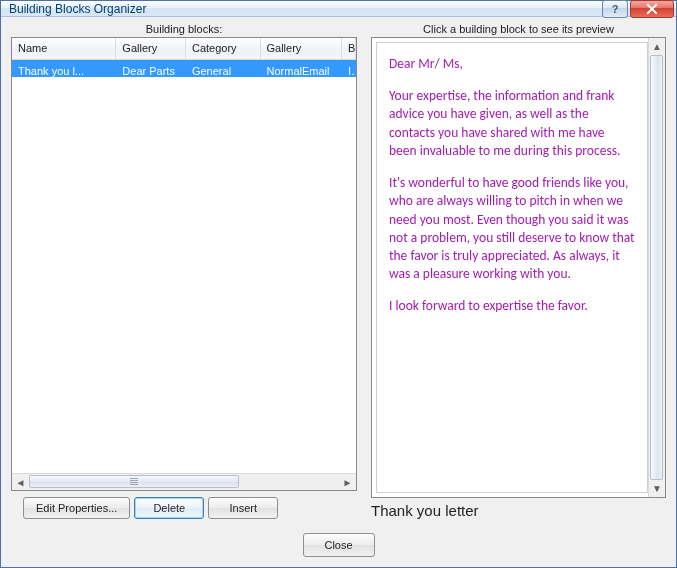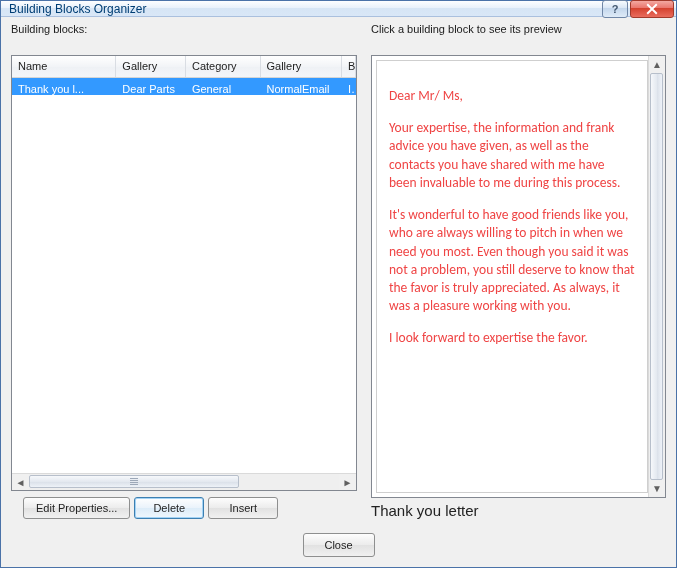--- a/index.html
+++ b/index.html
@@ -73,21 +73,22 @@
   }
   .left-pane, .right-pane {
     display: flex;
     flex-direction: column;
   }
   .left-pane { width: 346px; }
   .right-pane { flex: 1; }
   .pane-label {
     font-size: 11px;
     color: #1a1a1a;
-    margin-bottom: 20px;
+    margin-bottom: 2px;
+    text-align: center;
   }
   
   .listbox {
     flex: 1;
     background: #fff;
     border: 1px solid #828790;
     display: flex;
     flex-direction: column;
     overflow: hidden;
   }
@@ -182,25 +183,25 @@
     flex:1;
     display:flex;
     border:1px solid #828790;
     background:#fff;
     overflow:hidden;
   }
   .preview-inner {
     flex:1;
     border:1px solid #cfcfcf;
     margin:4px 0 4px 4px;
-    padding:26px 12px;
+    padding:12px 12px;
     font-family: Calibri, "Segoe UI", sans-serif;
     font-size:13.5px;
     line-height:1.35;
-    color:#ef4444;
+    color:#a21caf;
     overflow:hidden;
   }
   .preview-inner p { margin:0 0 14px 0; }
   .vscroll {
     width:17px;
     background:#f0f0f0;
     border-left:1px solid #dadada;
     display:flex; flex-direction:column;
   }
   .vscroll .arrow{

